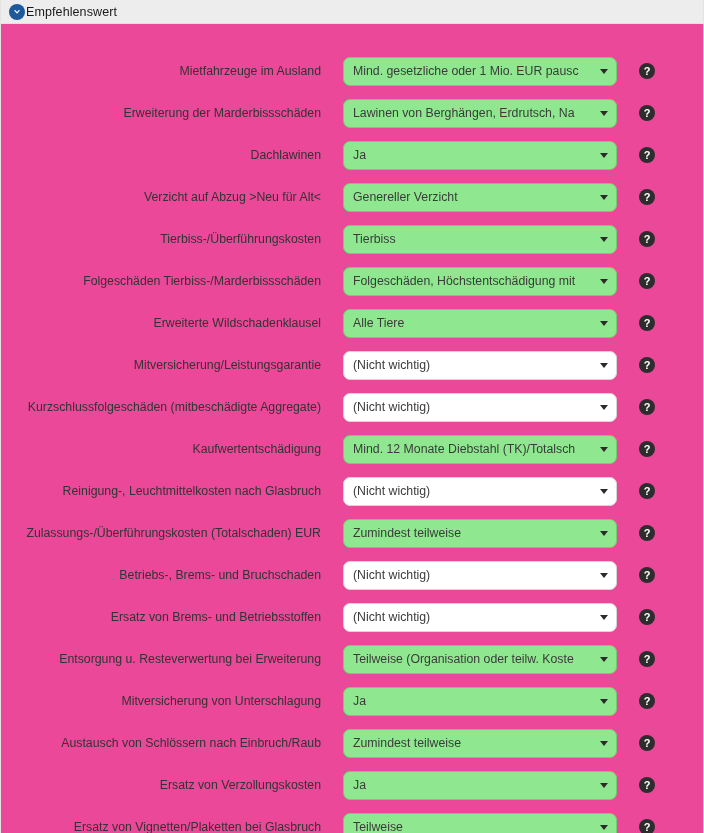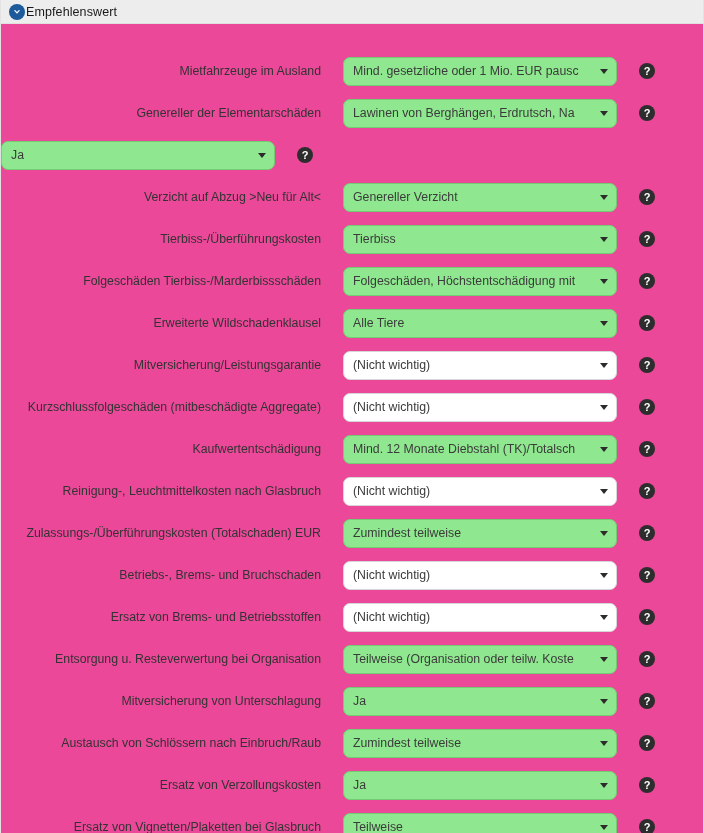--- a/index.html
+++ b/index.html
@@ -138,28 +138,29 @@
   <div class="rows">
       <div class="row">
         <div class="row-label">Mietfahrzeuge im Ausland</div>
         <div class="select green">
           <span class="val">Mind. gesetzliche oder 1 Mio. EUR pausc</span>
           <span class="caret"></span>
         </div>
         <div class="help-icon">?</div>
       </div>
       <div class="row">
-        <div class="row-label">Genereller der Elementarschäden</div>
+        <div class="row-label">Erweiterung der Marderbissschäden</div>
         <div class="select green">
           <span class="val">Lawinen von Berghängen, Erdrutsch, Na</span>
           <span class="caret"></span>
         </div>
         <div class="help-icon">?</div>
       </div>
       <div class="row">
+        <div class="row-label">Dachlawinen</div>
         <div class="select green">
           <span class="val">Ja</span>
           <span class="caret"></span>
         </div>
         <div class="help-icon">?</div>
       </div>
       <div class="row">
         <div class="row-label">Verzicht auf Abzug &gt;Neu für Alt&lt;</div>
         <div class="select green">
           <span class="val">Genereller Verzicht</span>
@@ -241,21 +242,21 @@
       </div>
       <div class="row">
         <div class="row-label">Ersatz von Brems- und Betriebsstoffen</div>
         <div class="select plain">
           <span class="val">(Nicht wichtig)</span>
           <span class="caret"></span>
         </div>
         <div class="help-icon">?</div>
       </div>
       <div class="row">
-        <div class="row-label">Entsorgung u. Resteverwertung bei Organisation</div>
+        <div class="row-label">Entsorgung u. Resteverwertung bei Erweiterung</div>
         <div class="select green">
           <span class="val">Teilweise (Organisation oder teilw. Koste</span>
           <span class="caret"></span>
         </div>
         <div class="help-icon">?</div>
       </div>
       <div class="row">
         <div class="row-label">Mitversicherung von Unterschlagung</div>
         <div class="select green">
           <span class="val">Ja</span>

